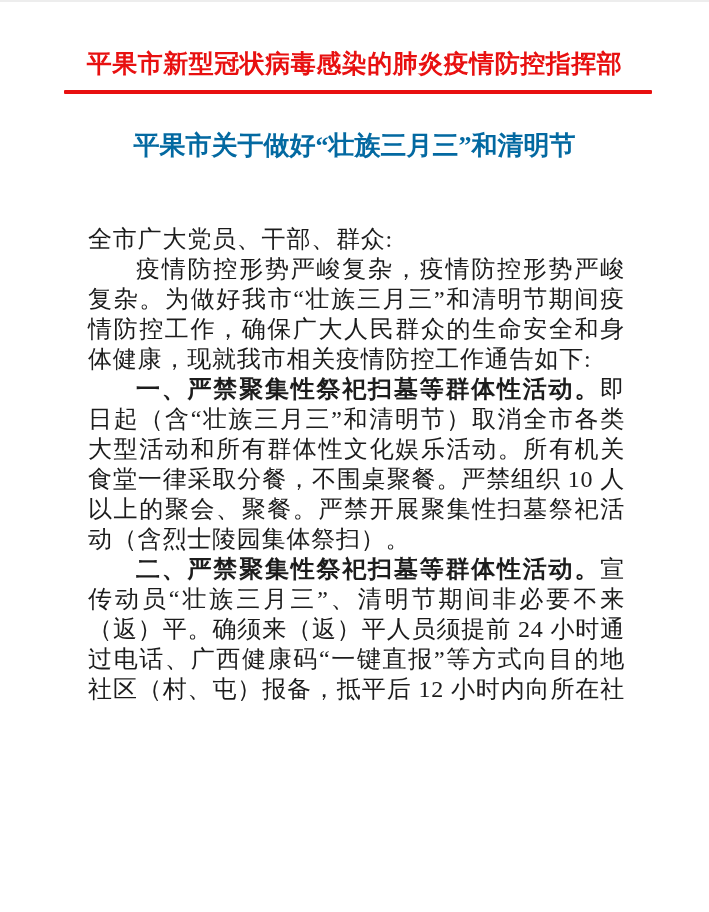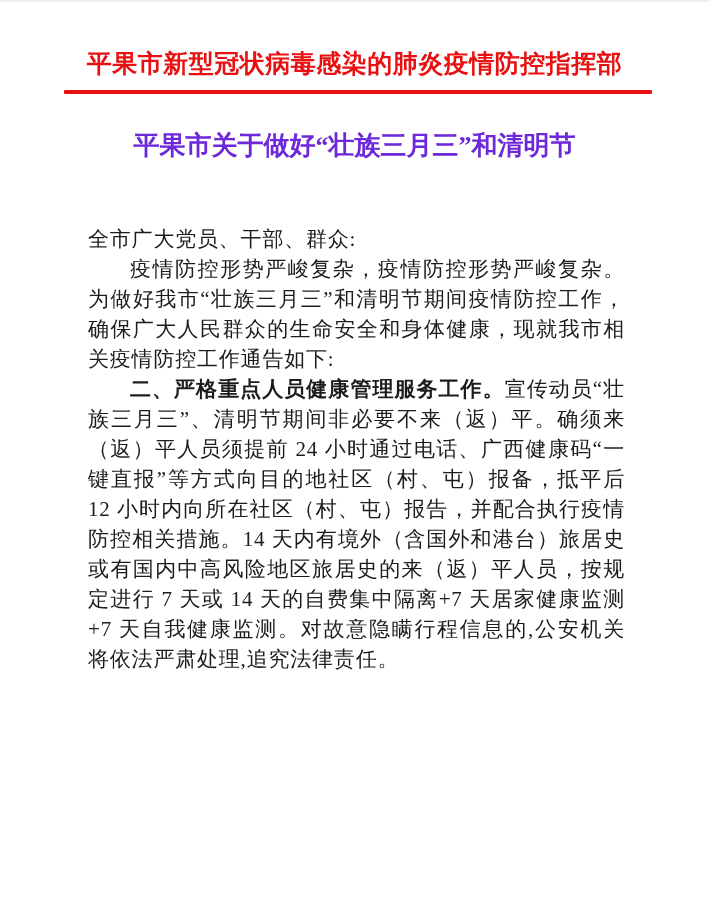--- a/index.html
+++ b/index.html
@@ -45,28 +45,28 @@
   }
   .doc-title {
     position: absolute;
     top: 126px;
     left: 0;
     width: 100%;
     text-align: center;
     font-size: 26px;
     font-weight: bold;
     line-height: 39px;
-    color: #6d28d9;
+    color: #0369a1;
   }
   .doc-body {
     position: absolute;
     top: 224px;
     left: 88px;
     width: 537px;
-    font-size: 21px;
+    font-size: 24px;
     line-height: 30px;
     letter-spacing: 0.8px;
     text-align: justify;
     text-justify: inter-ideograph;
     color: #1c1c1c;
   }
   .doc-body p {
     margin: 0;
     padding: 0;
   }
@@ -109,20 +109,21 @@
 
   <div class="doc-title">
     <div>平果市关于做好“壮族三月三”和清明节</div>
   </div>
 
   <div class="doc-body">
     <p class="salutation">全市广大党员、干部、群众:</p>
 
     <p class="para"><span>疫情防控形势严峻复杂，疫情防控形势严峻复杂。为做好我市“壮族三月三”和清明节期间疫情防控工作，确保广大人民群众的生命安全和身体健康，现就我市相关疫情防控工作通告如下:</span></p>
 
+    <p class="para"><span class="lead">一、严禁聚集性祭祀扫墓等群体性活动。</span><span>即日起（含“壮族三月三”和清明节）取消全市各类大型活动和所有群体性文化娱乐活动。所有机关食堂一律采取分餐，不围桌聚餐。严禁组织 10 人以上的聚会、聚餐。严禁开展聚集性扫墓祭祀活动（含烈士陵园集体祭扫）。</span></p>
 
-    <p class="para"><span class="lead">二、严格重点人员健康管理服务工作。</span><span>宣传动员“壮族三月三”、清明节期间非必要不来（返）平。确须来（返）平人员须提前 24 小时通过电话、广西健康码“一键直报”等方式向目的地社区（村、屯）报备，抵平后 12 小时内向所在社区（村、屯）报告，并配合执行疫情防控相关措施。14 天内有境外（含国外和港台）旅居史或有国内中高风险地区旅居史的来（返）平人员，按规定进行 7 天或 14 天的自费集中隔离+7 天居家健康监测+7 天自我健康监测。对故意隐瞒行程信息的,公安机关将依法严肃处理,追究法律责任。</span></p>
+    <p class="para"><span class="lead">二、严禁聚集性祭祀扫墓等群体性活动。</span><span>宣传动员“壮族三月三”、清明节期间非必要不来（返）平。确须来（返）平人员须提前 24 小时通过电话、广西健康码“一键直报”等方式向目的地社区（村、屯）报备，抵平后 12 小时内向所在社区（村、屯）报告，并配合执行疫情防控相关措施。14 天内有境外（含国外和港台）旅居史或有国内中高风险地区旅居史的来（返）平人员，按规定进行 7 天或 14 天的自费集中隔离+7 天居家健康监测+7 天自我健康监测。对故意隐瞒行程信息的,公安机关将依法严肃处理,追究法律责任。</span></p>
   </div>
 
   <div class="page-number">— 1 —</div>
 
   <div class="publisher">含烈士陵园集体祭扫</div>
 </div>
 
 </body></html>

